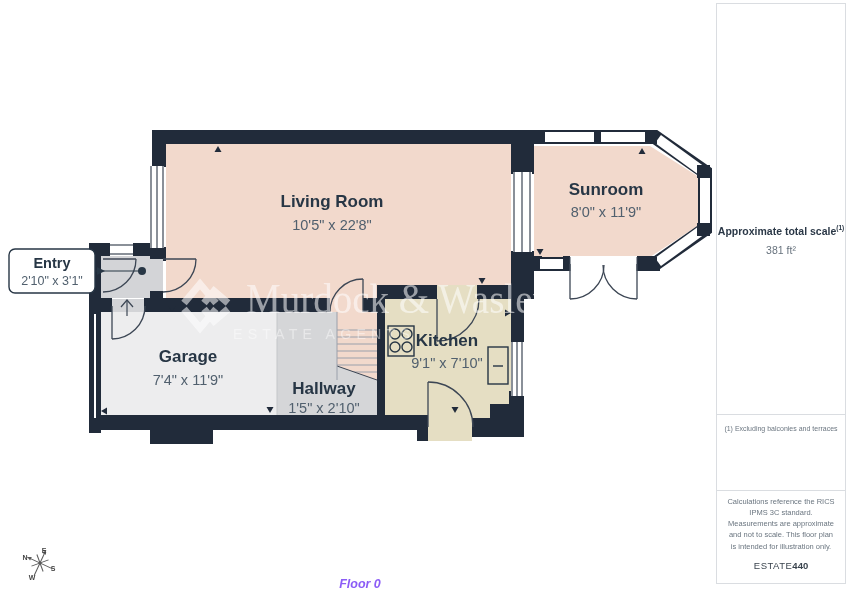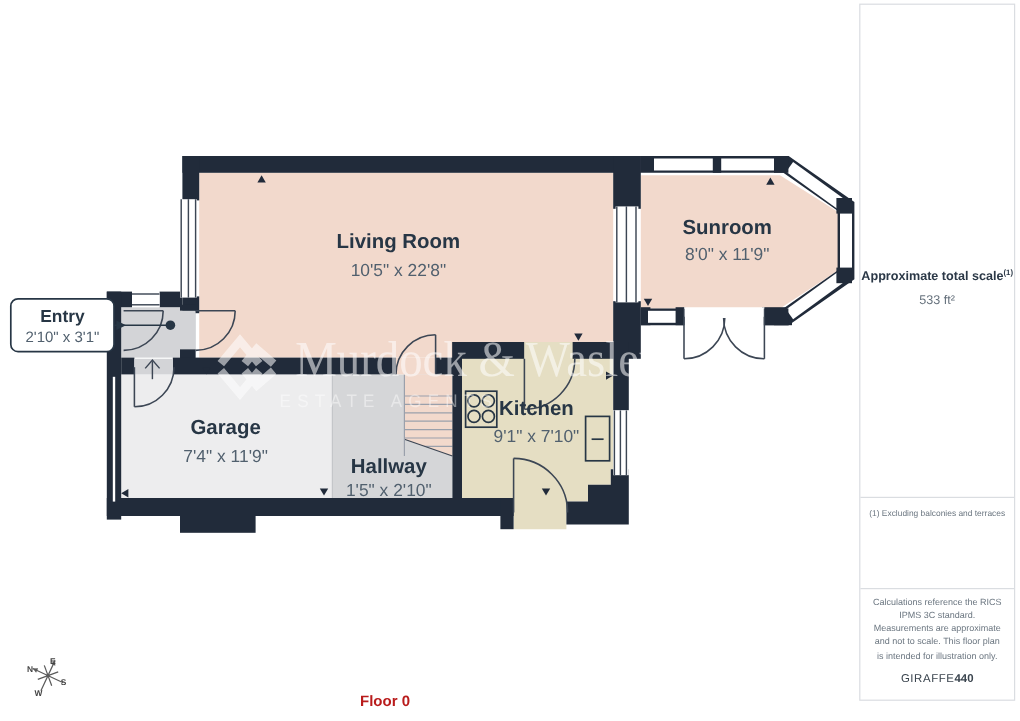--- a/index.html
+++ b/index.html
@@ -30,22 +30,22 @@
     border-top:1px solid #dadde1;padding:10px 4px;font-size:7px;
     color:#6b7680;text-align:center;
   }
   .sb-legal{
     border-top:1px solid #dadde1;padding:5px 9px 10px;font-size:7.5px;
     line-height:1.5;color:#6b7680;text-align:center;margin-top:48px;
   }
   .sb-brand{margin-top:7px;font-size:9.5px;color:#3a444e;letter-spacing:.5px;}
   .sb-brand b{letter-spacing:0;}
   .floor-label{
-    position:absolute;left:300px;top:577px;width:120px;
-    font-size:12.5px;font-weight:bold;color:#b91c1c;
+    position:absolute;left:300px;top:577px;width:120px;text-align:center;
+    font-size:12.5px;font-weight:bold;color:#8b5cf6;font-style:italic;
   }
 </style>
 </head>
 <body>
 
 <div id="plan">
 <svg width="850" height="601" viewBox="0 0 850 601">
 
   <g>
     <rect x="166" y="144" width="345" height="154" fill="var(--pink)" class="room-fill"></rect>
@@ -270,22 +270,22 @@
       <text x="53" y="571">S</text>
       <text x="32" y="580">W</text>
     </g>
   </g>
 </svg>
 </div>
 
 <div class="sidebar">
   <div class="sb-main">
     <div class="sb-area-title"><span>Approximate total scale</span><sup>(1)</sup></div>
-    <div class="sb-area-value">533 ft²</div>
+    <div class="sb-area-value">381 ft²</div>
   </div>
   <div class="sb-note">(1) Excluding balconies and terraces</div>
   <div class="sb-legal">
     <div>Calculations reference the RICS IPMS 3C standard. Measurements are approximate and not to scale. This floor plan is intended for illustration only.</div>
-    <div class="sb-brand"><span>GIRAFFE</span><b>440</b></div>
+    <div class="sb-brand"><span>ESTATE</span><b>440</b></div>
   </div>
 </div>
 
 <div class="floor-label">Floor 0</div>
 
 </body></html>

